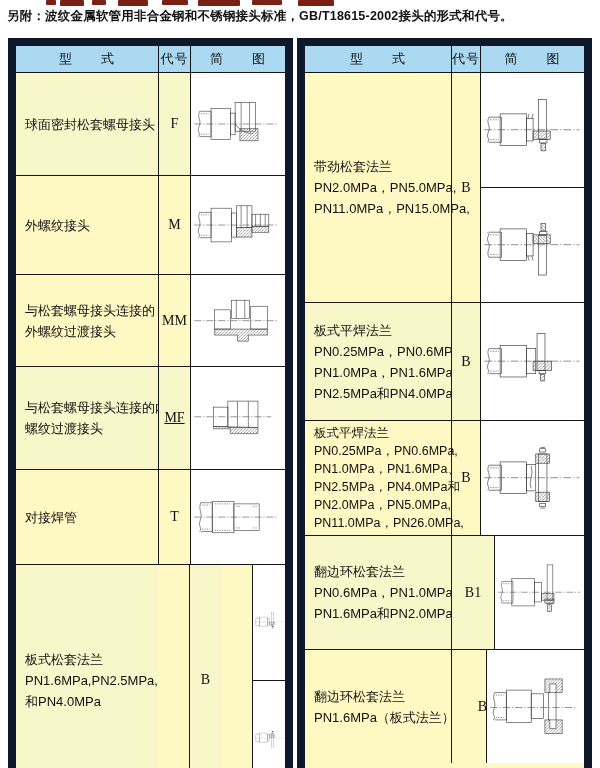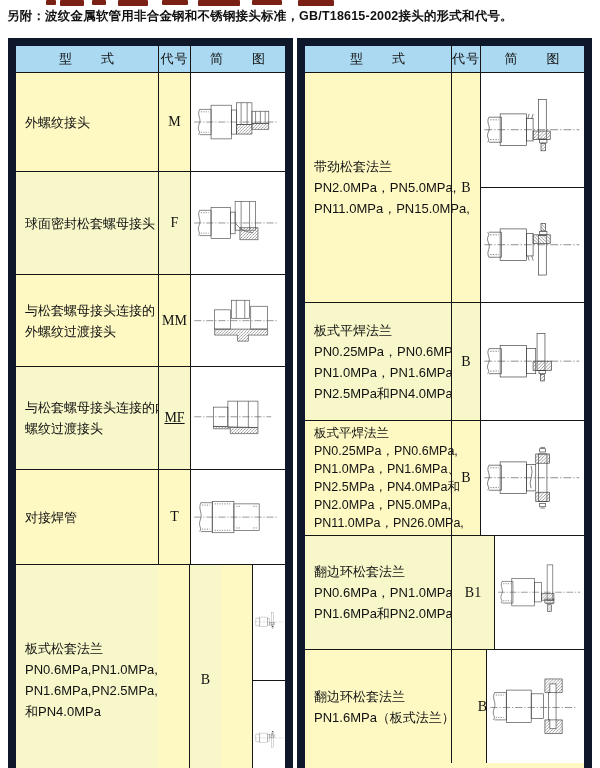--- a/index.html
+++ b/index.html
@@ -58,20 +58,46 @@
 
 <div class="doc-title">另附：波纹金属软管用非合金钢和不锈钢接头标准，GB/T18615-2002接头的形式和代号。</div>
 
 <div class="tables-wrap">
   <div class="tbl" id="tbl-left" style="width: 285px;">
       <div class="tbl-header" style="height: 26px;">
         <div class="hcell" style="width: 142px;">型　　式</div>
         <div class="hcell" style="width: 32px;">代号</div>
         <div class="hcell" style="flex: 1 1 0%;">简　　图</div>
       </div>
+      <div class="t-row" style="height: 103px;">
+        <div class="cell type-cell hl" style="width: 142px;">
+          <div class="type-line">球面密封松套螺母接头</div>
+        </div>
+        <div class="cell code-cell hl" style="width: 32px;">F</div>
+        <div class="cell diagram-cell" style="flex: 1 1 0%;">
+          <div class="diagram-sub">
+            <svg viewBox="0 0 150 100" preserveAspectRatio="xMidYMid meet">
+              <line x1="11" y1="29" x2="30" y2="29" stroke="#3c3c3c" stroke-width="1"></line>
+              <line x1="30" y1="29" x2="30" y2="71" stroke="#3c3c3c" stroke-width="1"></line>
+              <line x1="11" y1="71" x2="30" y2="71" stroke="#3c3c3c" stroke-width="1"></line>
+              <path d="M 11 29 c -5 10.5 4 14.7 -1 25.2 c -4 10.5 4 10.5 -1 16.8" fill="none" stroke="#3c3c3c" stroke-width="1"></path>
+              <line x1="13" y1="33" x2="26" y2="33" stroke="#3c3c3c" stroke-width="1" stroke-dasharray="2 2"></line>
+              <line x1="13" y1="67" x2="26" y2="67" stroke="#3c3c3c" stroke-width="1" stroke-dasharray="2 2"></line>
+              <rect x="30" y="24" width="32" height="52" fill="none" stroke="#3c3c3c" stroke-width="1"></rect>
+              <rect x="62" y="32" width="8" height="36" fill="none" stroke="#3c3c3c" stroke-width="1"></rect>
+              <rect x="70" y="14" width="34" height="48" fill="none" stroke="#3c3c3c" stroke-width="1"></rect>
+              <line x1="80" y1="14" x2="80" y2="62" stroke="#3c3c3c" stroke-width="1"></line>
+              <line x1="94" y1="14" x2="94" y2="62" stroke="#3c3c3c" stroke-width="1"></line>
+              <path d="M70 50 q 12 16 30 16" fill="none" stroke="#3c3c3c" stroke-width="1"></path>
+              <rect x="78" y="58" width="30" height="20" fill="url(#hx)" stroke="#3c3c3c" stroke-width="1"></rect>
+              <line x1="2" y1="50" x2="140" y2="50" stroke="#555" stroke-width="1" stroke-dasharray="12 3 2 3"></line>
+            </svg>
+          </div>
+        </div>
+      </div>
       <div class="t-row" style="height: 99px;">
         <div class="cell type-cell" style="width: 142px;">
           <div class="type-line">外螺纹接头</div>
         </div>
         <div class="cell code-cell" style="width: 32px;">M</div>
         <div class="cell diagram-cell" style="flex: 1 1 0%;">
           <div class="diagram-sub">
             <svg viewBox="0 0 150 100" preserveAspectRatio="xMidYMid meet">
               <line x1="11" y1="29" x2="30" y2="29" stroke="#3c3c3c" stroke-width="1"></line>
               <line x1="30" y1="29" x2="30" y2="71" stroke="#3c3c3c" stroke-width="1"></line>
@@ -88,46 +114,20 @@
               <line x1="104" y1="32" x2="104" y2="52" stroke="#3c3c3c" stroke-width="1"></line>
               <line x1="112" y1="32" x2="112" y2="52" stroke="#3c3c3c" stroke-width="1"></line>
               <line x1="120" y1="32" x2="120" y2="52" stroke="#3c3c3c" stroke-width="1"></line>
               <rect x="72" y="54" width="26" height="16" fill="url(#hx)" stroke="#3c3c3c" stroke-width="1"></rect>
               <rect x="98" y="52" width="28" height="10" fill="url(#hx)" stroke="#3c3c3c" stroke-width="1"></rect>
               <line x1="2" y1="50" x2="142" y2="50" stroke="#555" stroke-width="1" stroke-dasharray="12 3 2 3"></line>
             </svg>
           </div>
         </div>
       </div>
-      <div class="t-row" style="height: 103px;">
-        <div class="cell type-cell hl" style="width: 142px;">
-          <div class="type-line">球面密封松套螺母接头</div>
-        </div>
-        <div class="cell code-cell hl" style="width: 32px;">F</div>
-        <div class="cell diagram-cell" style="flex: 1 1 0%;">
-          <div class="diagram-sub">
-            <svg viewBox="0 0 150 100" preserveAspectRatio="xMidYMid meet">
-              <line x1="11" y1="29" x2="30" y2="29" stroke="#3c3c3c" stroke-width="1"></line>
-              <line x1="30" y1="29" x2="30" y2="71" stroke="#3c3c3c" stroke-width="1"></line>
-              <line x1="11" y1="71" x2="30" y2="71" stroke="#3c3c3c" stroke-width="1"></line>
-              <path d="M 11 29 c -5 10.5 4 14.7 -1 25.2 c -4 10.5 4 10.5 -1 16.8" fill="none" stroke="#3c3c3c" stroke-width="1"></path>
-              <line x1="13" y1="33" x2="26" y2="33" stroke="#3c3c3c" stroke-width="1" stroke-dasharray="2 2"></line>
-              <line x1="13" y1="67" x2="26" y2="67" stroke="#3c3c3c" stroke-width="1" stroke-dasharray="2 2"></line>
-              <rect x="30" y="24" width="32" height="52" fill="none" stroke="#3c3c3c" stroke-width="1"></rect>
-              <rect x="62" y="32" width="8" height="36" fill="none" stroke="#3c3c3c" stroke-width="1"></rect>
-              <rect x="70" y="14" width="34" height="48" fill="none" stroke="#3c3c3c" stroke-width="1"></rect>
-              <line x1="80" y1="14" x2="80" y2="62" stroke="#3c3c3c" stroke-width="1"></line>
-              <line x1="94" y1="14" x2="94" y2="62" stroke="#3c3c3c" stroke-width="1"></line>
-              <path d="M70 50 q 12 16 30 16" fill="none" stroke="#3c3c3c" stroke-width="1"></path>
-              <rect x="78" y="58" width="30" height="20" fill="url(#hx)" stroke="#3c3c3c" stroke-width="1"></rect>
-              <line x1="2" y1="50" x2="140" y2="50" stroke="#555" stroke-width="1" stroke-dasharray="12 3 2 3"></line>
-            </svg>
-          </div>
-        </div>
-      </div>
       <div class="t-row" style="height: 92px;">
         <div class="cell type-cell" style="width: 142px;">
           <div class="type-line">与松套螺母接头连接的</div>
           <div class="type-line">外螺纹过渡接头</div>
         </div>
         <div class="cell code-cell" style="width: 32px;">MM</div>
         <div class="cell diagram-cell" style="flex: 1 1 0%;">
           <div class="diagram-sub">
             <svg viewBox="0 0 150 100" preserveAspectRatio="xMidYMid meet">
               <rect x="36" y="32" width="26" height="32" fill="none" stroke="#3c3c3c" stroke-width="1"></rect>
@@ -183,21 +183,20 @@
               <line x1="72" y1="68" x2="78" y2="68" stroke="#3c3c3c" stroke-width="1" stroke-dasharray="2 2"></line>
               <line x1="100" y1="68" x2="106" y2="68" stroke="#3c3c3c" stroke-width="1" stroke-dasharray="2 2"></line>
               <line x1="2" y1="50" x2="140" y2="50" stroke="#555" stroke-width="1" stroke-dasharray="12 3 2 3"></line>
             </svg>
           </div>
         </div>
       </div>
       <div class="t-row" style="height: 231px; gap: 31px;">
         <div class="cell type-cell hl" style="width: 142px;">
           <div class="type-line">板式松套法兰</div>
-          <div class="type-line">PN0.6MPa,PN1.0MPa,</div>
           <div class="type-line">PN1.6MPa,PN2.5MPa,</div>
           <div class="type-line">和PN4.0MPa</div>
         </div>
         <div class="cell code-cell hl" style="width: 32px;">B</div>
         <div class="cell diagram-cell" style="flex: 1 1 0%;">
           <div class="diagram-sub">
             <svg viewBox="0 0 150 100" preserveAspectRatio="xMidYMid meet">
               <line x1="9" y1="31" x2="28" y2="31" stroke="#3c3c3c" stroke-width="1"></line>
               <line x1="28" y1="31" x2="28" y2="69" stroke="#3c3c3c" stroke-width="1"></line>
               <line x1="9" y1="69" x2="28" y2="69" stroke="#3c3c3c" stroke-width="1"></line>

